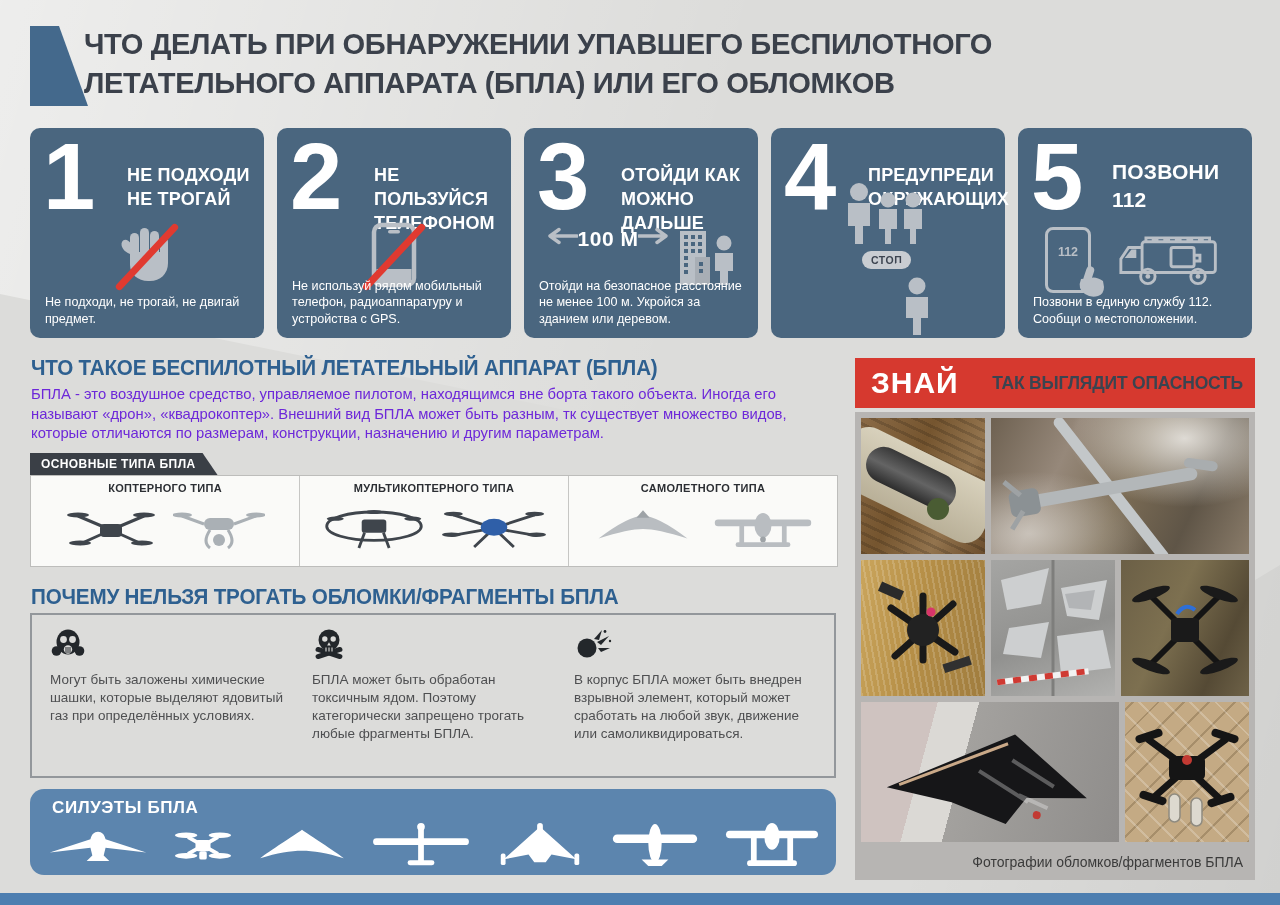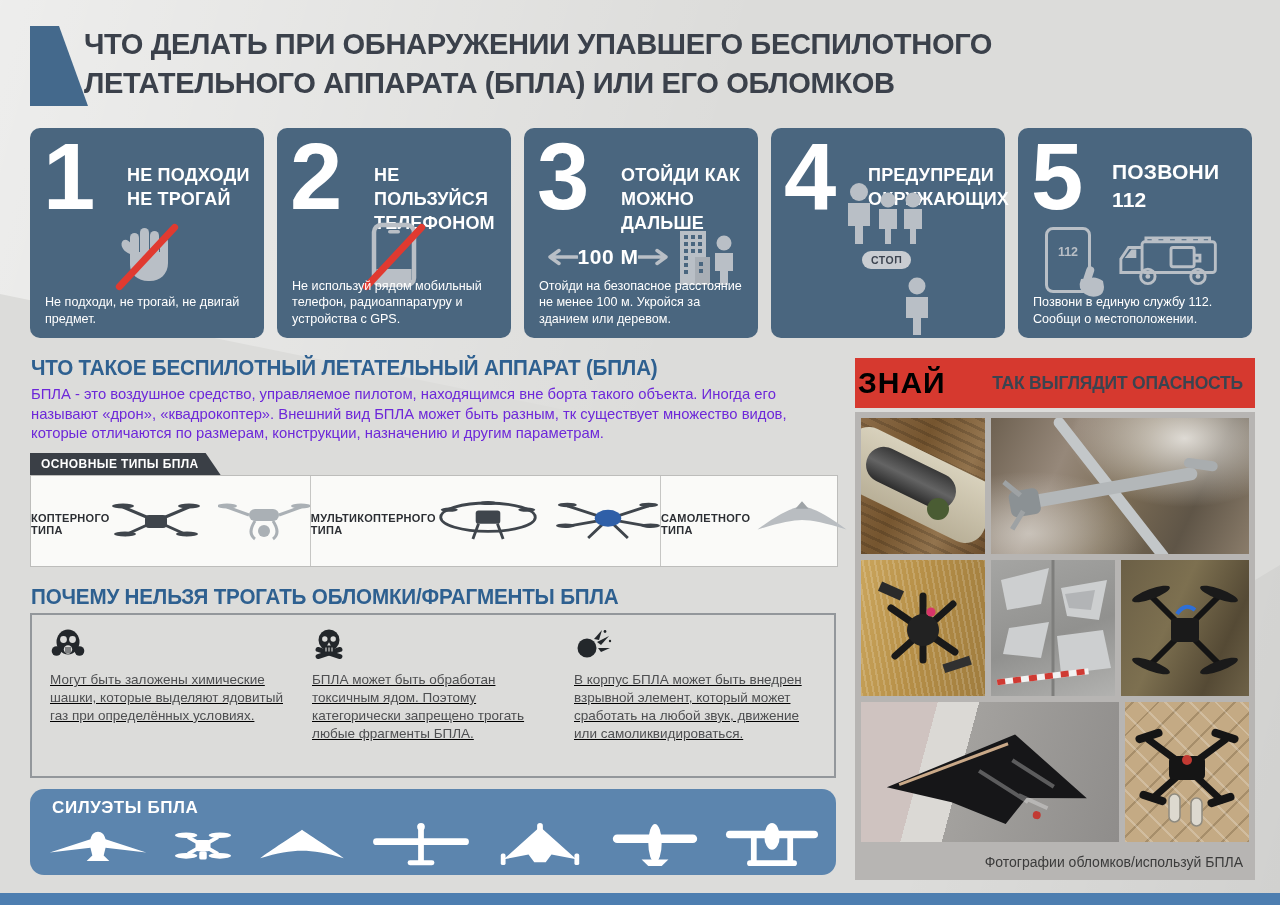--- a/index.html
+++ b/index.html
@@ -20,21 +20,21 @@
   .card{position:absolute;top:128px;width:234px;height:210px;background:#4a667f;border-radius:10px;color:#fff;}
   #card1{left:30px}#card2{left:277px}#card3{left:524px}#card4{left:771px}#card5{left:1018px}
   .num{position:absolute;left:13px;top:0px;font-size:94px;font-weight:800;line-height:1.05;letter-spacing:-3px;}
   .ctitle{position:absolute;left:97px;top:36px;width:128px;font-size:18px;font-weight:700;line-height:1.32;letter-spacing:.2px;}
   #card5 .ctitle{top:30px;left:94px;font-size:21px;width:134px;}
   .iconzone{position:absolute;left:0;right:0;top:92px;height:74px;display:flex;align-items:center;justify-content:center;}
   .desc{position:absolute;left:15px;right:10px;bottom:11px;font-size:12.6px;line-height:1.3;font-weight:400;}
   .slashwrap{position:relative;display:inline-block;}
   .slash{position:absolute;left:50%;top:50%;width:88px;height:7px;background:#e03a30;border-radius:4px;
          transform:translate(-50%,-50%) rotate(-47deg);}
-  .dist{display:flex;align-items:center;}
+  .dist{display:flex;align-items:flex-start;}
   .dist-label{font-size:21px;font-weight:800;letter-spacing:.5px;}
   .crowd{display:flex;align-items:flex-end;gap:30px;margin-top:10px;flex-direction:column;}
   .lone{position:relative;}
   .stop-bubble{position:absolute;top:-26px;left:-40px;background:#c9cdd2;color:#3c4450;font-size:10.5px;
                font-weight:800;padding:3px 9px;border-radius:9px;letter-spacing:.5px;}
   .stop-bubble:after{content:"";position:absolute;right:8px;bottom:-6px;border:6px solid transparent;
                      border-top-color:#c9cdd2;border-right-width:2px;}
   .call{display:flex;align-items:center;gap:26px;margin-top:6px;}
   .phone112{position:relative;width:40px;height:60px;border:3.5px solid #b9bfc6;border-radius:8px;}
   .p112{position:absolute;top:3px;left:0;right:0;text-align:center;font-size:12.5px;font-weight:800;color:#b9bfc6;margin-top:12px;}
@@ -43,43 +43,43 @@
   
   .sec-h{position:absolute;left:31px;margin:0;font-size:21.5px;font-weight:800;color:#2e6090;
          transform:scaleX(.96);transform-origin:left;letter-spacing:-.2px;white-space:nowrap;}
   #about-h{top:356px;}
   #about-p{position:absolute;left:31px;top:385px;width:800px;margin:0;font-size:14.8px;line-height:1.32;color:#6d28d9;}
   #types-banner{position:absolute;left:30px;top:453px;height:22px;padding:0 22px 0 11px;background:#3a3f46;
                 color:#fff;font-size:12px;font-weight:700;line-height:22px;letter-spacing:.4px;
                 clip-path:polygon(0 0,calc(100% - 15px) 0,100% 100%,0 100%);}
   #types-box{position:absolute;left:30px;top:475px;width:806px;height:90px;background:#fafaf8;
              border:1px solid #bdbdbb;display:flex;}
-  .tcol{flex:1;position:relative;border-right:1px solid #c6c6c4;display:flex;align-items:center;}
+  .tcol{flex:1;position:relative;border-right:1px solid #c6c6c4;display:flex;flex-direction:column;align-items:center;}
   .tcol:last-child{border-right:none;justify-content:space-between;}
   .tl{margin-top:6px;font-size:11px;font-weight:800;color:#2b2e33;letter-spacing:.3px;}
   .timgs{flex:1;display:flex;align-items:center;justify-content:center;gap:16px;}
 
   
   #reasons-h{top:585px;}
   #reasons-box{position:absolute;left:30px;top:613px;width:806px;height:165px;border:2px solid #93979b;
-               box-sizing:border-box;display:flex;gap:20px;padding:13px 18px;text-decoration:underline;}
+               box-sizing:border-box;display:flex;gap:20px;padding:13px 18px;}
   .rcol{flex:1;}
   .ric{height:36px;margin-bottom:7px;}
   .rtext{margin:0;font-size:13.5px;line-height:1.33;color:#4e4f51;}
 
   
   #sil{position:absolute;left:30px;top:789px;width:806px;height:86px;background:#5c85ae;border-radius:14px;}
   #sil-h{position:absolute;left:22px;top:9px;margin:0;color:#fff;font-size:17px;font-weight:800;letter-spacing:.6px;}
   .sil-row{position:absolute;left:16px;right:16px;top:30px;bottom:4px;display:flex;align-items:center;
            justify-content:space-between;}
 
   
   #danger-banner{position:absolute;left:855px;top:358px;width:400px;height:50px;background:#d6392f;
                  display:flex;align-items:center;}
-  .know{margin-left:3px;font-size:30px;font-weight:800;color:#000000;letter-spacing:1px;}
+  .know{margin-left:16px;font-size:30px;font-weight:800;color:#ffffff;letter-spacing:1px;}
   .dtitle{margin-left:auto;margin-right:12px;font-size:17.5px;font-weight:800;color:#3a4450;letter-spacing:-.2px;}
   #photo-panel{position:absolute;left:855px;top:412px;width:400px;height:468px;background:#b7b5b3;}
   .photo{position:absolute;overflow:hidden;}
   .photo svg{position:absolute;left:0;top:0;width:100%;height:100%;}
   #ph1{left:6px;top:6px;width:124px;height:136px;
        background:linear-gradient(115deg,#8a6a46,#75552f 40%,#93744e 70%,#6b4d2c),
                   repeating-linear-gradient(25deg,rgba(0,0,0,.14) 0 3px,rgba(0,0,0,0) 3px 9px);
        background-blend-mode:multiply;}
   .ph1-fus{position:absolute;left:-24px;top:34px;width:160px;height:66px;background:linear-gradient(#d8d1bc,#b9b098);
            border-radius:20px;transform:rotate(26deg);}
@@ -250,21 +250,21 @@
             <circle cx="84" cy="46" r="2.5" fill="#b9bfc6"></circle>
         </svg>
       </div>
     </div>
     <div class="desc">Позвони в единую службу 112. Сообщи о местоположении.</div>
   </div>
 
   <h2 class="sec-h" id="about-h">ЧТО ТАКОЕ БЕСПИЛОТНЫЙ ЛЕТАТЕЛЬНЫЙ АППАРАТ (БПЛА)</h2>
   <p id="about-p">БПЛА - это воздушное средство, управляемое пилотом, находящимся вне борта такого объекта. Иногда его называют «дрон», «квадрокоптер». Внешний вид БПЛА может быть разным, тк существует множество видов, которые отличаются по размерам, конструкции, назначению и другим параметрам.</p>
 
-  <div id="types-banner">ОСНОВНЫЕ ТИПЫ БПЛА</div>
+  <div id="types-banner">ОСНОВНЫЕ ТИПА БПЛА</div>
   <div id="types-box">
     <div class="tcol">
       <div class="tl">КОПТЕРНОГО ТИПА</div>
       <div class="timgs">
         <svg width="92" height="52" viewBox="0 0 90 52">
           <g stroke="#3f454c" stroke-width="3" fill="none">
               <path d="M45 26 L12 12 M45 26 L78 12 M45 26 L14 40 M45 26 L76 40"></path>
             </g>
           <g fill="#3f454c">
               <ellipse cx="12" cy="11" rx="11" ry="2.6"></ellipse>
@@ -535,17 +535,17 @@
           <rect x="82" y="94" width="28" height="8" rx="4" transform="rotate(-18 96 98)"></rect>
           <rect x="44" y="54" width="36" height="24" rx="5"></rect>
         </g>
         <circle cx="62" cy="58" r="5" fill="#c23a33"></circle>
         <g fill="#ddd9cf" stroke="#8f8b80" stroke-width="1.5">
           <rect x="44" y="92" width="11" height="28" rx="5.5"></rect>
           <rect x="66" y="96" width="11" height="28" rx="5.5"></rect>
         </g>
       </svg>
     </div>
-    <p id="photo-caption">Фотографии обломков/используй БПЛА</p>
+    <p id="photo-caption">Фотографии обломков/фрагментов БПЛА</p>
   </div>
 
   <div id="bottom-bar"></div>
 </div>
 
 </body></html>

